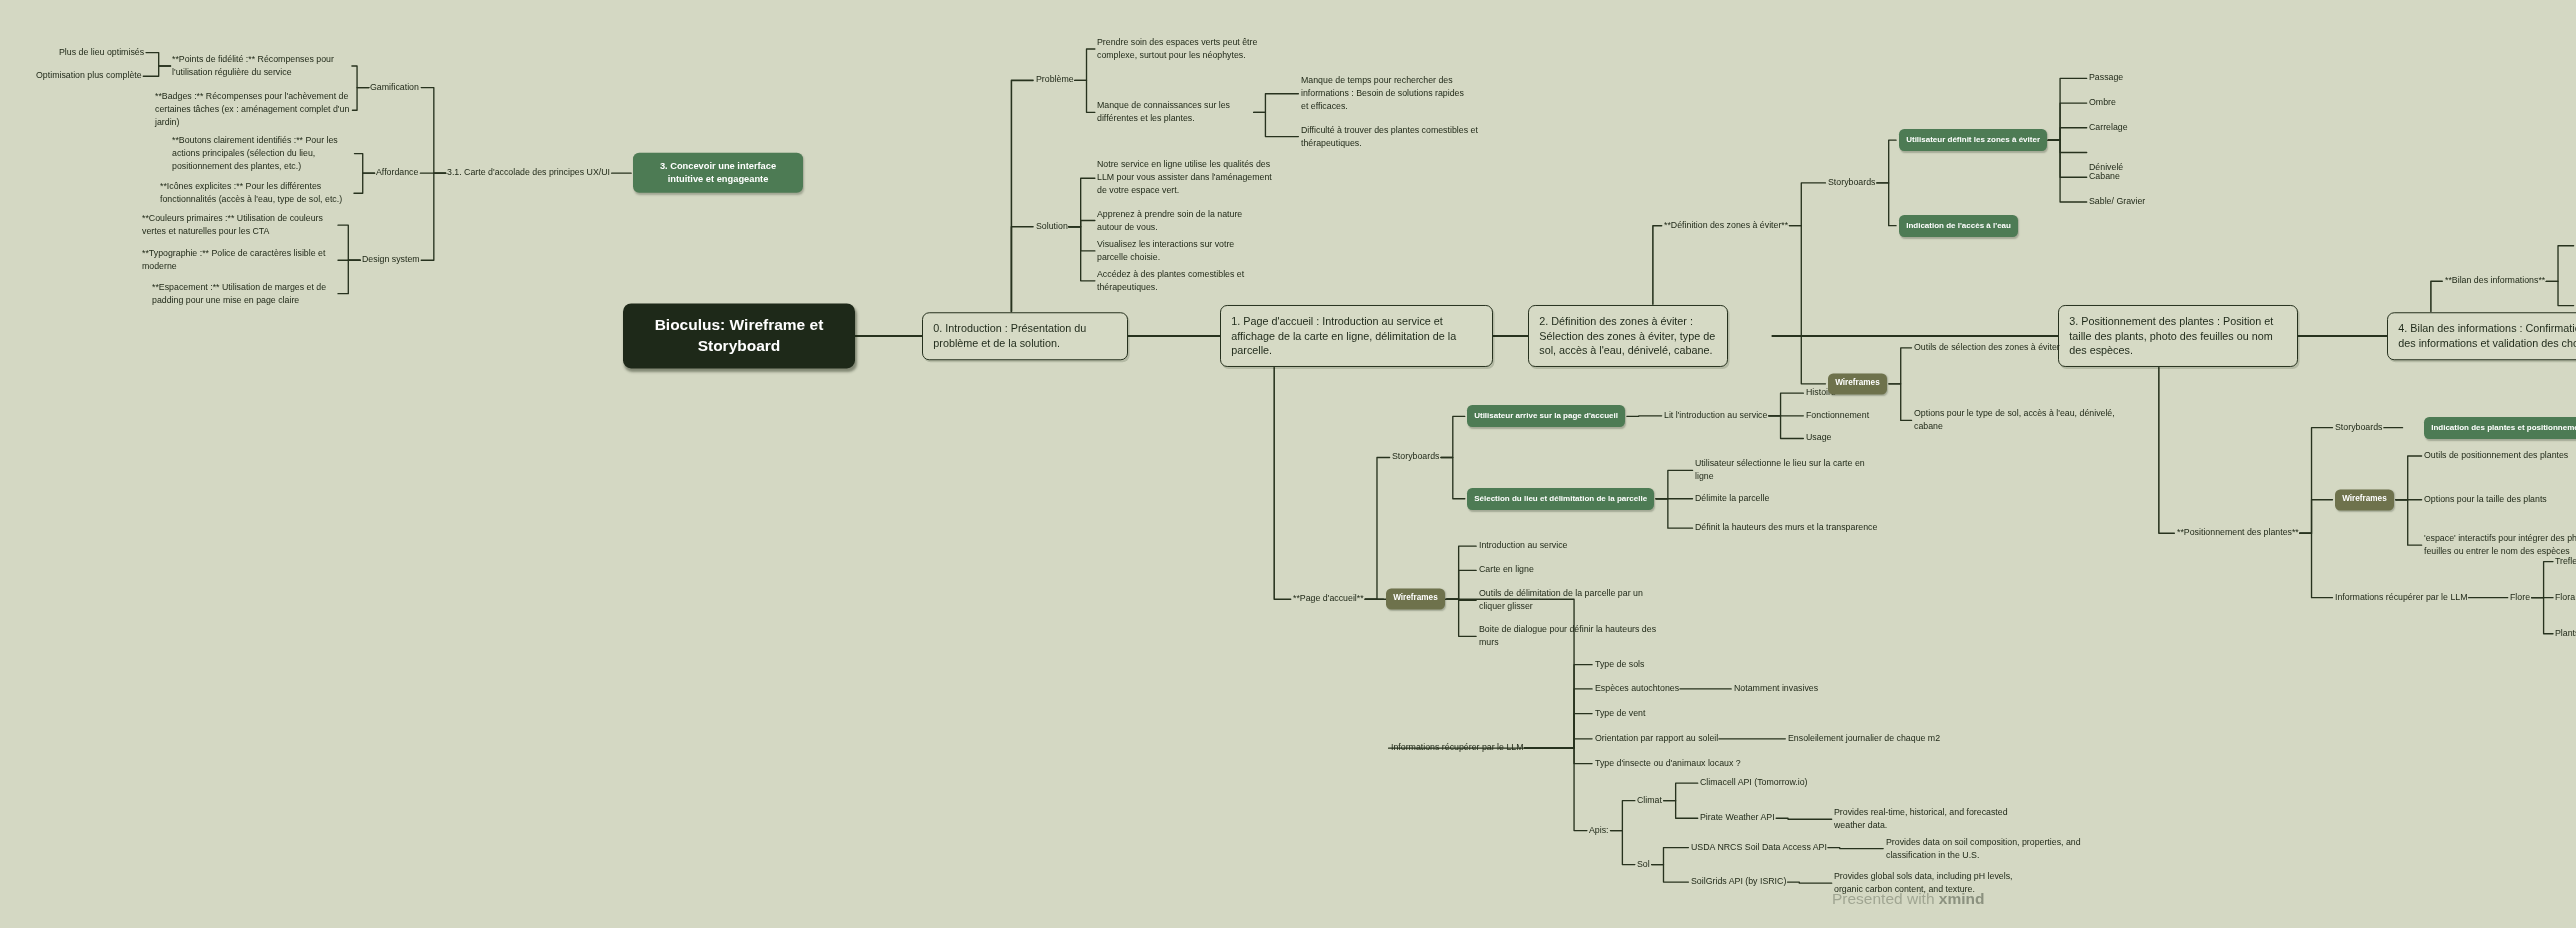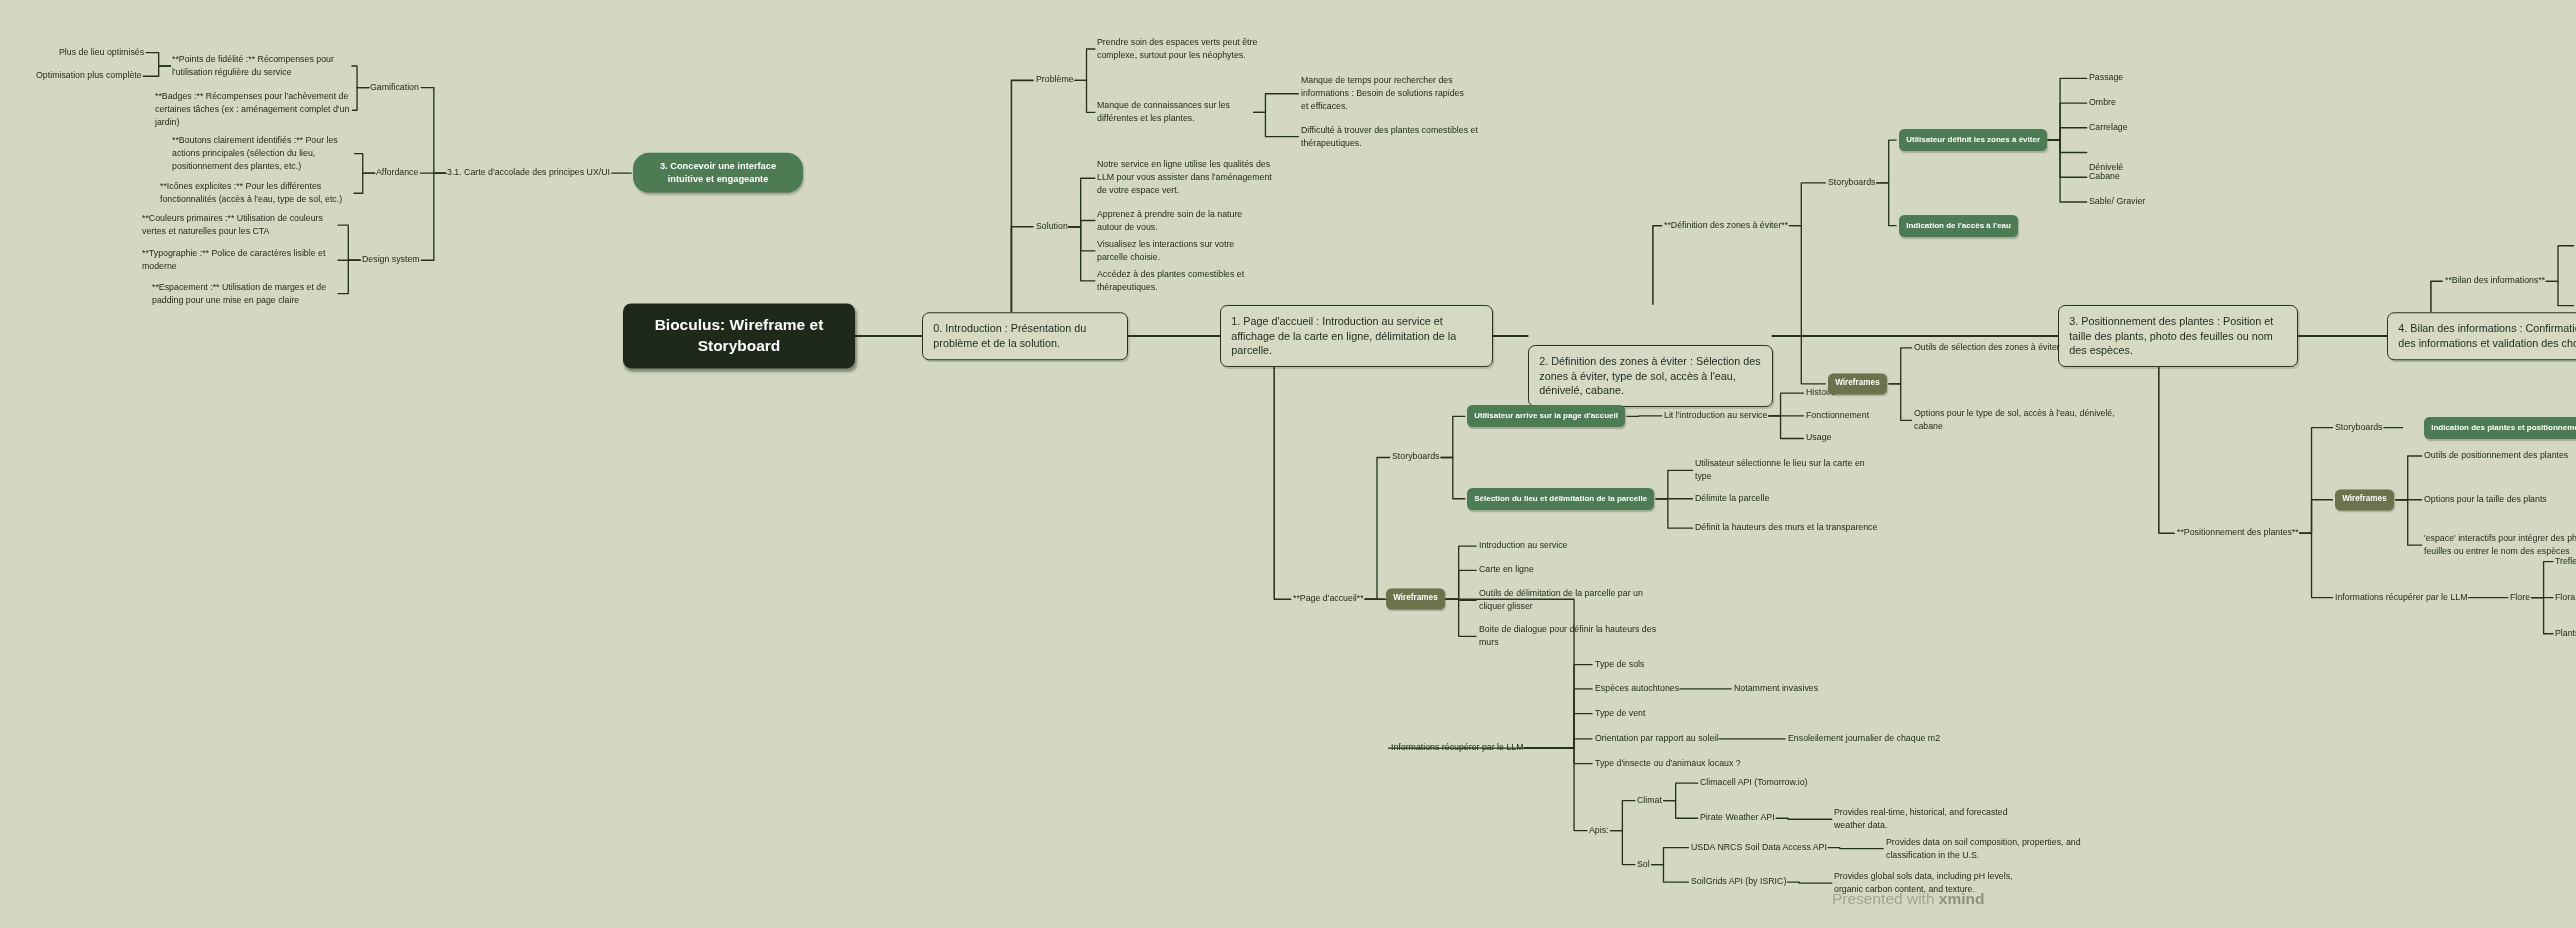--- a/index.html
+++ b/index.html
@@ -160,24 +160,24 @@
       <path d="M 6849.671875 405 L 6872.671875 405 L 6872.671875 360 L 6877 360" fill="none" stroke="#27321e" stroke-width="2.6" stroke-linejoin="round" stroke-linecap="round"></path>
       <path d="M 6849.671875 405 L 6872.671875 405 L 6872.671875 451 L 6877 451" fill="none" stroke="#27321e" stroke-width="2.6" stroke-linejoin="round" stroke-linecap="round"></path>
       <path d="M 6680.75 462 L 6703.75 462 L 6703.75 539 L 6747 539" fill="none" stroke="#27321e" stroke-width="2.6" stroke-linejoin="round" stroke-linecap="round"></path>
       <path d="M 6870.015625 539 L 6893.015625 539 L 6893.015625 516 L 6915 516" fill="none" stroke="#27321e" stroke-width="2.6" stroke-linejoin="round" stroke-linecap="round"></path>
       <path d="M 6870.015625 539 L 6893.015625 539 L 6893.015625 562 L 6915 562" fill="none" stroke="#27321e" stroke-width="2.6" stroke-linejoin="round" stroke-linecap="round"></path>
     </svg>
   <div class="watermark"><span>Presented with </span><b>xmind</b></div>
 <div class="nd title" style="left: 623px; top: 336px; width: 232px;">Bioculus: Wireframe et Storyboard</div>
     <div class="nd main" style="left: 922px; top: 336px; width: 206px;">0. Introduction : Présentation du problème et de la solution.</div>
     <div class="nd main" style="left: 1220px; top: 336px; width: 273px;">1. Page d'accueil : Introduction au service et affichage de la carte en ligne, délimitation de la parcelle.</div>
-    <div class="nd main" style="left: 1528px; top: 336px; width: 245px; margin-top: 40px;">2. Définition des zones à éviter : Sélection des zones à éviter, type de sol, accès à l'eau, dénivelé, cabane.</div>
+    <div class="nd main" style="left: 1528px; top: 336px; width: 200px;">2. Définition des zones à éviter : Sélection des zones à éviter, type de sol, accès à l'eau, dénivelé, cabane.</div>
     <div class="nd main" style="left: 2058px; top: 336px; width: 240px;">3. Positionnement des plantes : Position et taille des plants, photo des feuilles ou nom des espèces.</div>
     <div class="nd main" style="left: 2387px; top: 336px; width: 216px;">4. Bilan des informations : Confirmation des informations et validation des choix</div>
-    <div class="nd gbig" style="left: 633px; top: 173px; width: 170px; border-radius: 16px;">3. Concevoir une interface intuitive et engageante</div>
+    <div class="nd gbig" style="left: 633px; top: 173px; width: 170px;">3. Concevoir une interface intuitive et engageante</div>
     <div class="nd label" style="left: 447px; top: 173px;">3.1. Carte d'accolade des principes UX/UI</div>
     <div class="nd label" style="left: 370px; top: 88px;">Gamification</div>
     <div class="nd label" style="left: 376px; top: 173px;">Affordance</div>
     <div class="nd label" style="left: 362px; top: 260px;">Design system</div>
     <div class="nd label wrap" style="left: 172px; top: 66px; width: 178px;">**Points de fidélité :** Récompenses pour l'utilisation régulière du service</div>
     <div class="nd label wrap" style="left: 155px; top: 110px; width: 196px;">**Badges :** Récompenses pour l'achèvement de certaines tâches (ex : aménagement complet d'un jardin)</div>
     <div class="nd label" style="left: 59px; top: 53px;">Plus de lieu optimisés</div>
     <div class="nd label" style="left: 36px; top: 76px;">Optimisation plus complète</div>
     <div class="nd label wrap" style="left: 172px; top: 154px; width: 180px;">**Boutons clairement identifiés :** Pour les actions principales (sélection du lieu, positionnement des plantes, etc.)</div>
     <div class="nd label wrap" style="left: 160px; top: 193px; width: 192px;">**Icônes explicites :** Pour les différentes fonctionnalités (accès à l'eau, type de sol, etc.)</div>
@@ -195,21 +195,21 @@
     <div class="nd label wrap" style="left: 1097px; top: 251px; width: 170px;">Visualisez les interactions sur votre parcelle choisie.</div>
     <div class="nd label wrap" style="left: 1097px; top: 281px; width: 149px;">Accédez à des plantes comestibles et thérapeutiques.</div>
     <div class="nd label" style="left: 1293px; top: 599px;">**Page d'accueil**</div>
     <div class="nd label" style="left: 1392px; top: 457px;">Storyboards</div>
     <div class="nd green" style="left: 1467px; top: 416px;">Utilisateur arrive sur la page d'accueil</div>
     <div class="nd label" style="left: 1664px; top: 416px;">Lit l'introduction au service</div>
     <div class="nd label" style="left: 1806px; top: 393px;">Histoire</div>
     <div class="nd label" style="left: 1806px; top: 416px;">Fonctionnement</div>
     <div class="nd label" style="left: 1806px; top: 438px;">Usage</div>
     <div class="nd green" style="left: 1467px; top: 499px;">Sélection du lieu et délimitation de la parcelle</div>
-    <div class="nd label wrap" style="left: 1695px; top: 470px; width: 185px;">Utilisateur sélectionne le lieu sur la carte en type</div>
+    <div class="nd label wrap" style="left: 1695px; top: 470px; width: 185px;">Utilisateur sélectionne le lieu sur la carte en ligne</div>
     <div class="nd label" style="left: 1695px; top: 499px;">Délimite la parcelle</div>
     <div class="nd label" style="left: 1695px; top: 528px;">Définit la hauteurs des murs et la transparence</div>
     <div class="nd olive" style="left: 1386px; top: 599px;">Wireframes</div>
     <div class="nd label" style="left: 1479px; top: 546px;">Introduction au service</div>
     <div class="nd label" style="left: 1479px; top: 570px;">Carte en ligne</div>
     <div class="nd label wrap" style="left: 1479px; top: 600px; width: 185px;">Outils de délimitation de la parcelle par un cliquer glisser</div>
     <div class="nd label wrap" style="left: 1479px; top: 636px; width: 185px;">Boite de dialogue pour définir la hauteurs des murs</div>
     <div class="nd label" style="left: 1391px; top: 748px;">Informations récupérer par le LLM</div>
     <div class="nd label" style="left: 1595px; top: 665px;">Type de sols</div>
     <div class="nd label" style="left: 1595px; top: 689px;">Espèces autochtones</div>

